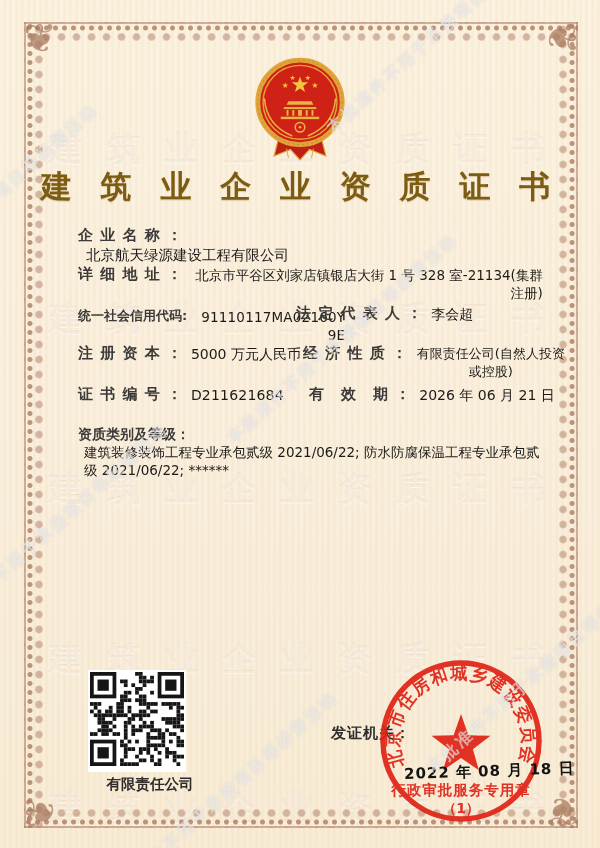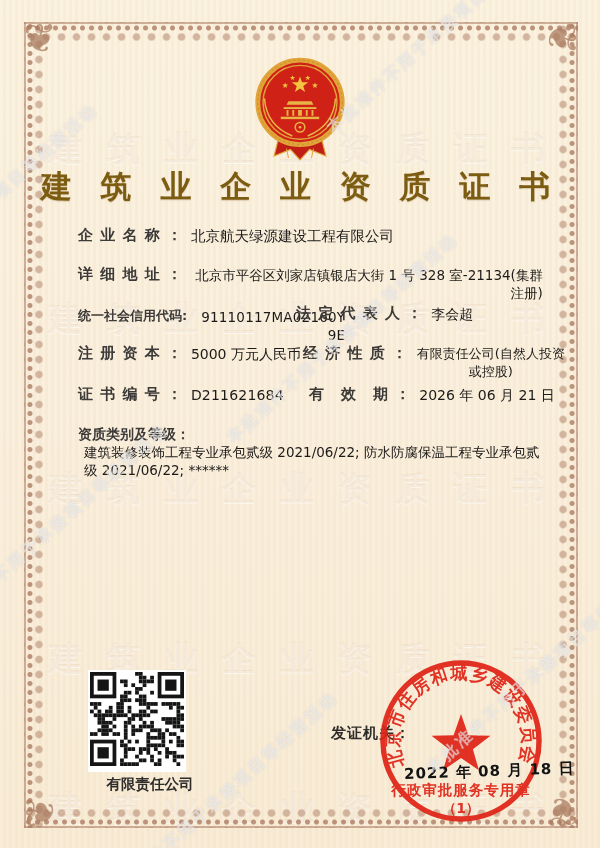--- a/index.html
+++ b/index.html
@@ -143,21 +143,21 @@
     <rect x="30" y="63" width="40" height="2.5" fill="#e8b445"></rect>
 
     <circle cx="50" cy="74" r="5" fill="none" stroke="#e8b445" stroke-width="1.6"></circle>
     <circle cx="50" cy="74" r="1.4" fill="#e8b445"></circle>
     <path d="M13,44 Q15,72 42,83" fill="none" stroke="#e8b445" stroke-width="1.6"></path>
     <path d="M87,44 Q85,72 58,83" fill="none" stroke="#e8b445" stroke-width="1.6"></path>
   </svg>
 
   <div class="title">建 筑 业 企 业 资 质 证 书</div>
 
-  <div class="row" style="left:78px;top:226px;">
+  <div class="row" style="left:78px;top:226px;flex-direction:column;">
     <span class="lbl">企 业 名 称 ：</span>
     <span class="val" style="font-size:14.5px;">北京航天绿源建设工程有限公司</span>
   </div>
 
   <div class="row" style="left:78px;top:265px;">
     <span class="lbl">详 细 地 址 ：</span>
     <span class="val" style="width:352px;text-align:right;">北京市平谷区刘家店镇银店大街 1 号 328 室-21134(集群注册)</span>
   </div>
 
   <div class="row" style="left:78px;top:307px;">

